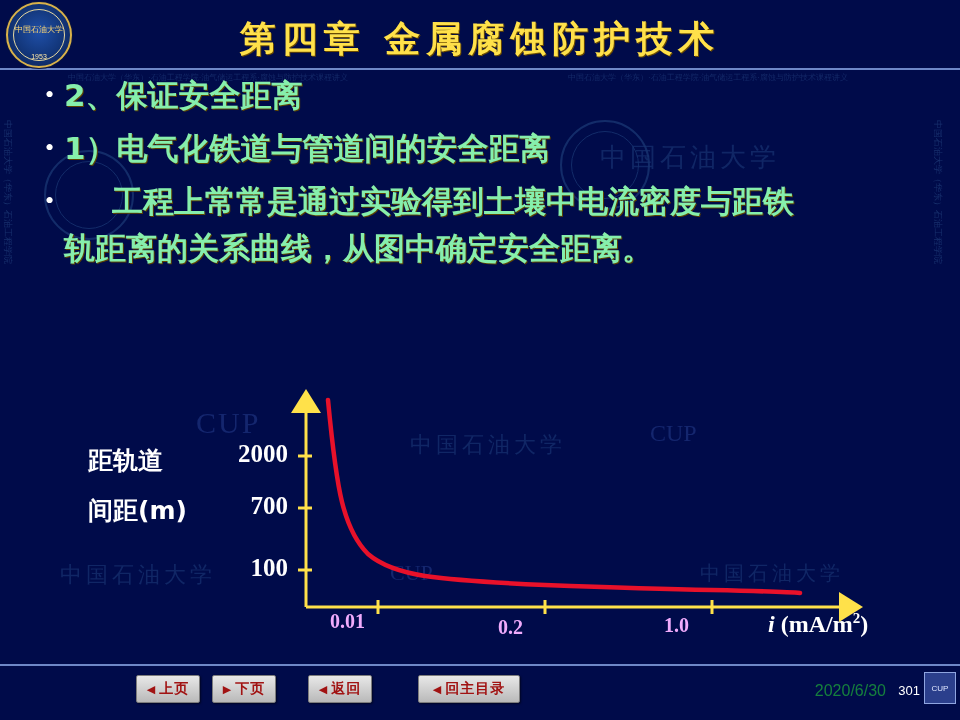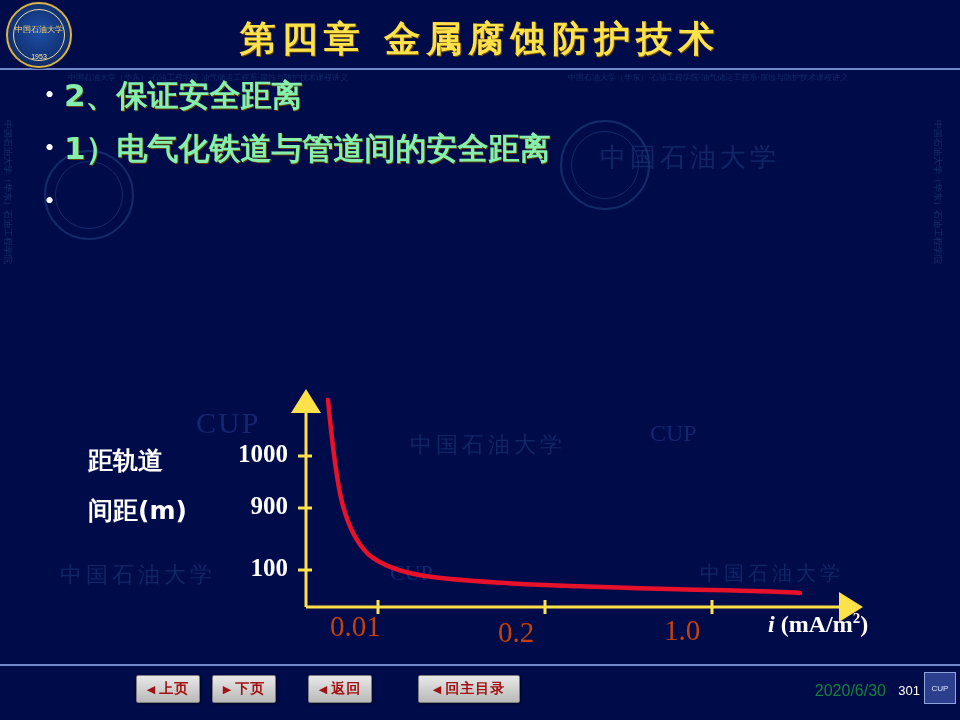--- a/index.html
+++ b/index.html
@@ -90,22 +90,22 @@
     position:absolute;color:#ffffff;font-size:25px;font-weight:bold;
     font-family:"DejaVu Sans",sans-serif;white-space:nowrap;
   }
   .ylab1{left:88px;top:62px;}
   .ylab2{left:88px;top:112px;}
   .tick-lab{
     position:absolute;color:#ffffff;font-weight:bold;
     font-family:"Liberation Serif",serif;font-size:25px;text-align:right;
   }
   .xtick-lab{
-    position:absolute;color:#c2410c;font-weight:normal;
-    font-family:"Liberation Serif",serif;font-size:29px;
+    position:absolute;color:#f0abfc;font-weight:bold;
+    font-family:"Liberation Serif",serif;font-size:20px;
   }
   .xaxis-title{
     position:absolute;left:768px;top:228px;color:#ffffff;font-weight:bold;
     font-size:24px;font-family:"Liberation Serif",serif;
   }
   .xaxis-title i{font-style:italic;}
   .sup{font-size:15px;vertical-align:super;}
 
   
   .footer{
@@ -179,31 +179,32 @@
     <div class="bullet-text">2、保证安全距离</div>
   </div>
 
   <div class="bullet-row">
     <div class="bullet-dot">•</div>
     <div class="bullet-text">1）电气化铁道与管道间的安全距离</div>
   </div>
 
   <div class="bullet-row">
     <div class="bullet-dot">•</div>
+    <div class="bullet-text b3" style="text-indent:48px;">工程上常常是通过实验得到土壤中电流密度与距铁轨距离的关系曲线，从图中确定安全距离。</div>
   </div>
 
 </div>
 
 <div class="chart-wrap">
 
   <div class="chart-label ylab1">距轨道</div>
   <div class="chart-label ylab2">间距(m)</div>
 
-  <div class="tick-lab" style="left:198px;top:58px;width:90px;">1000</div>
-  <div class="tick-lab" style="left:198px;top:110px;width:90px;">900</div>
+  <div class="tick-lab" style="left:198px;top:58px;width:90px;">2000</div>
+  <div class="tick-lab" style="left:198px;top:110px;width:90px;">700</div>
   <div class="tick-lab" style="left:198px;top:172px;width:90px;">100</div>
 
   <div class="xtick-lab" style="left:330px;top:228px;">0.01</div>
   <div class="xtick-lab" style="left:498px;top:234px;">0.2</div>
   <div class="xtick-lab" style="left:664px;top:232px;">1.0</div>
 
   <div class="xaxis-title">
     <i>i</i>
     <span>(mA/m</span><span class="sup">2</span><span>)</span>
   </div>

